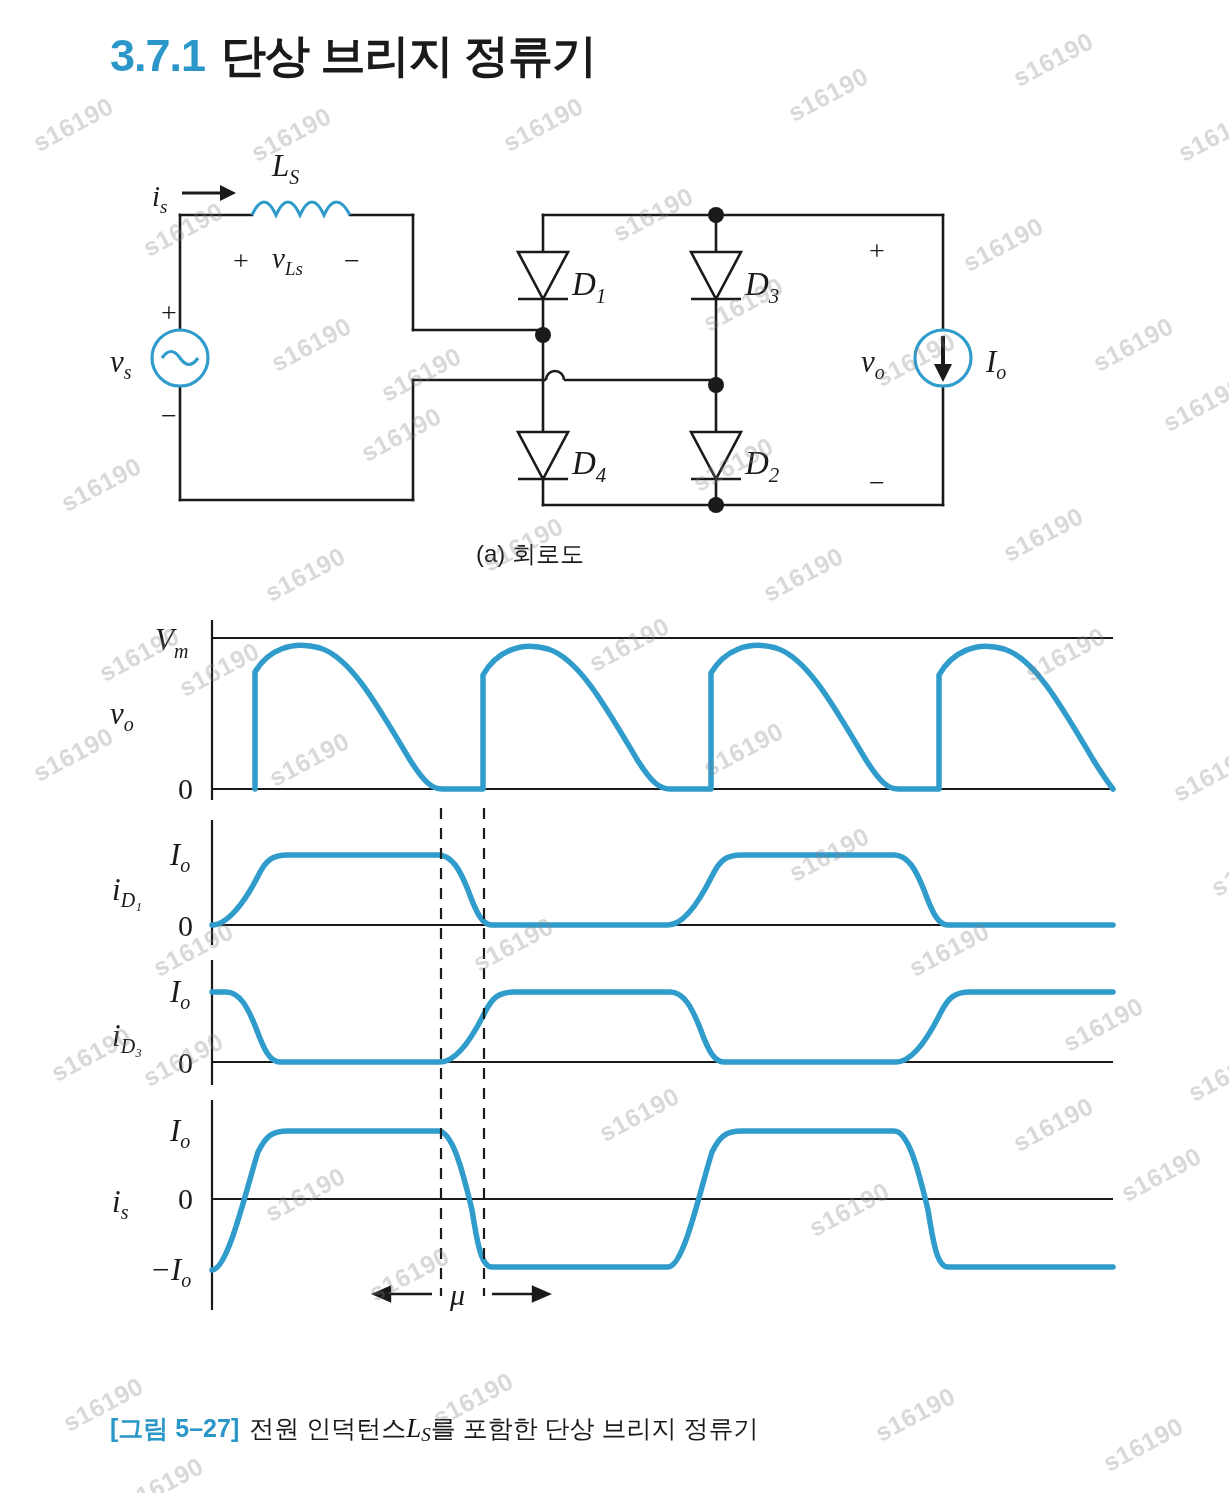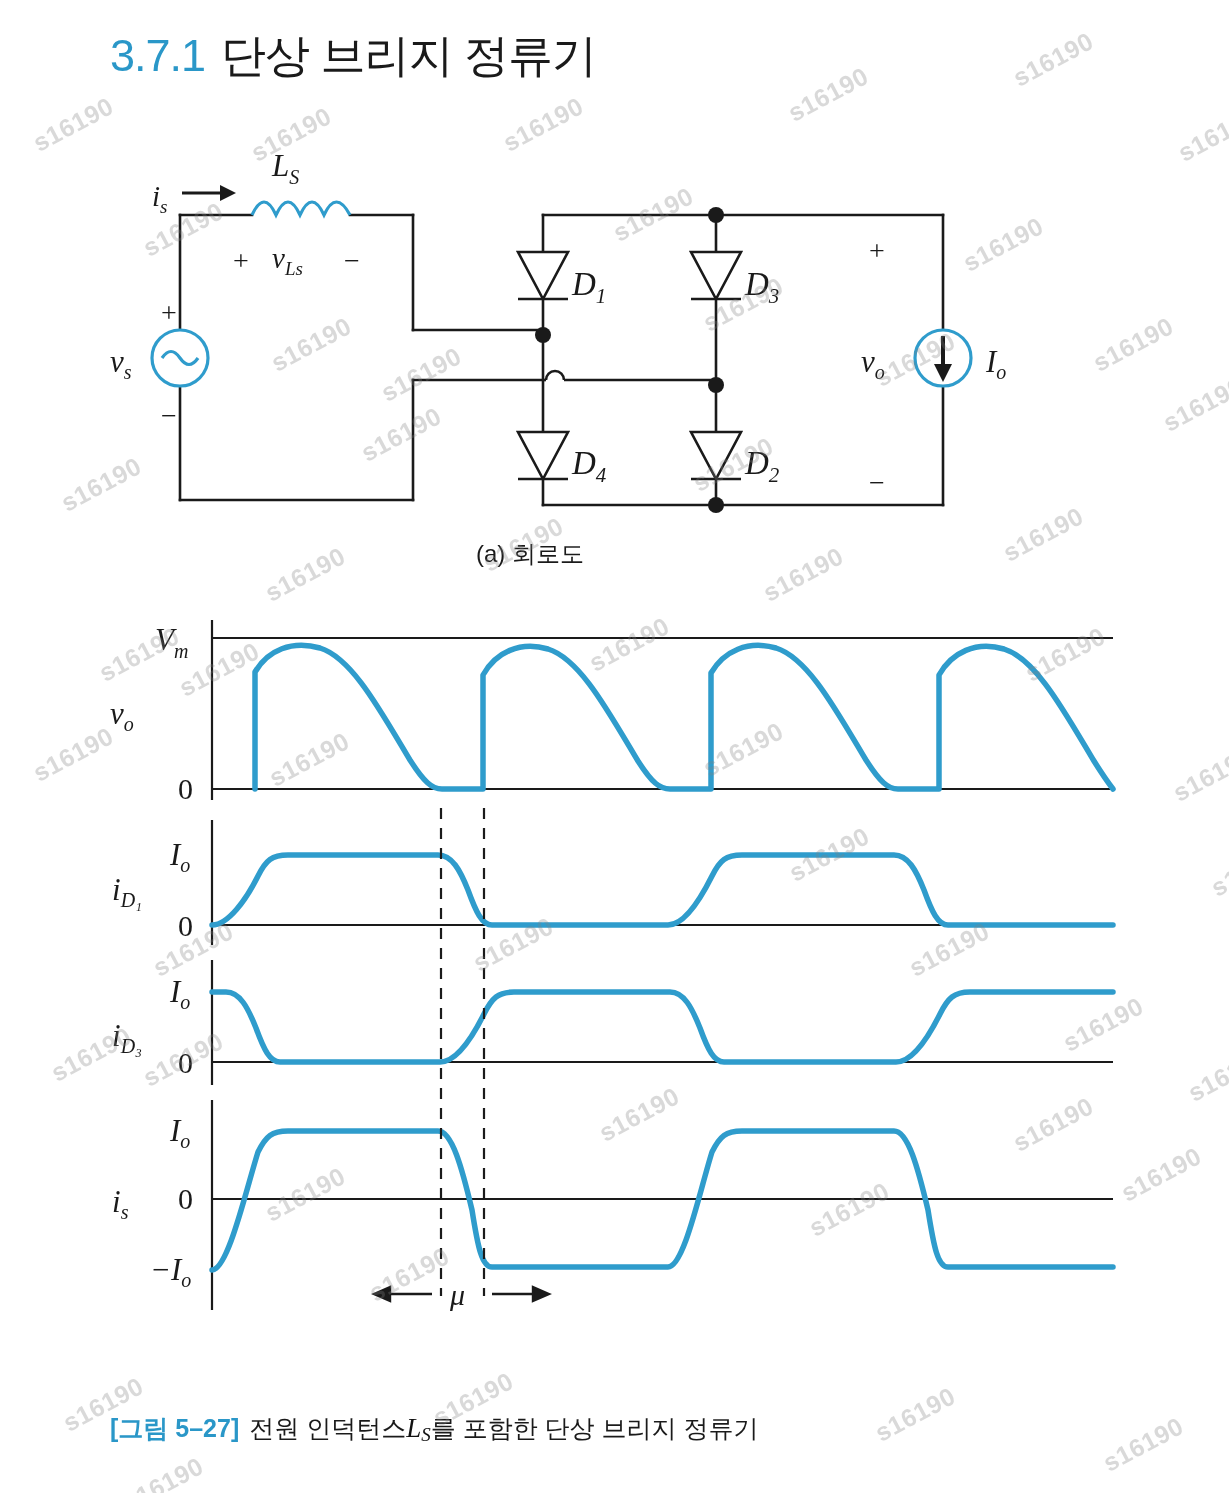--- a/index.html
+++ b/index.html
@@ -37,21 +37,21 @@
     white-space: nowrap;
     letter-spacing: 0.5px;
   }
 
   
   .heading {
     position: absolute;
     left: 110px;
     top: 26px;
     font-size: 45px;
-    font-weight: 400;
+    font-weight: 700;
     letter-spacing: -1px;
     white-space: nowrap;
   }
   .heading .num {
     color: #2a97c8;
     margin-right: 16px;
   }
   .heading .ttl {
     color: #1a1a1a;
   }

